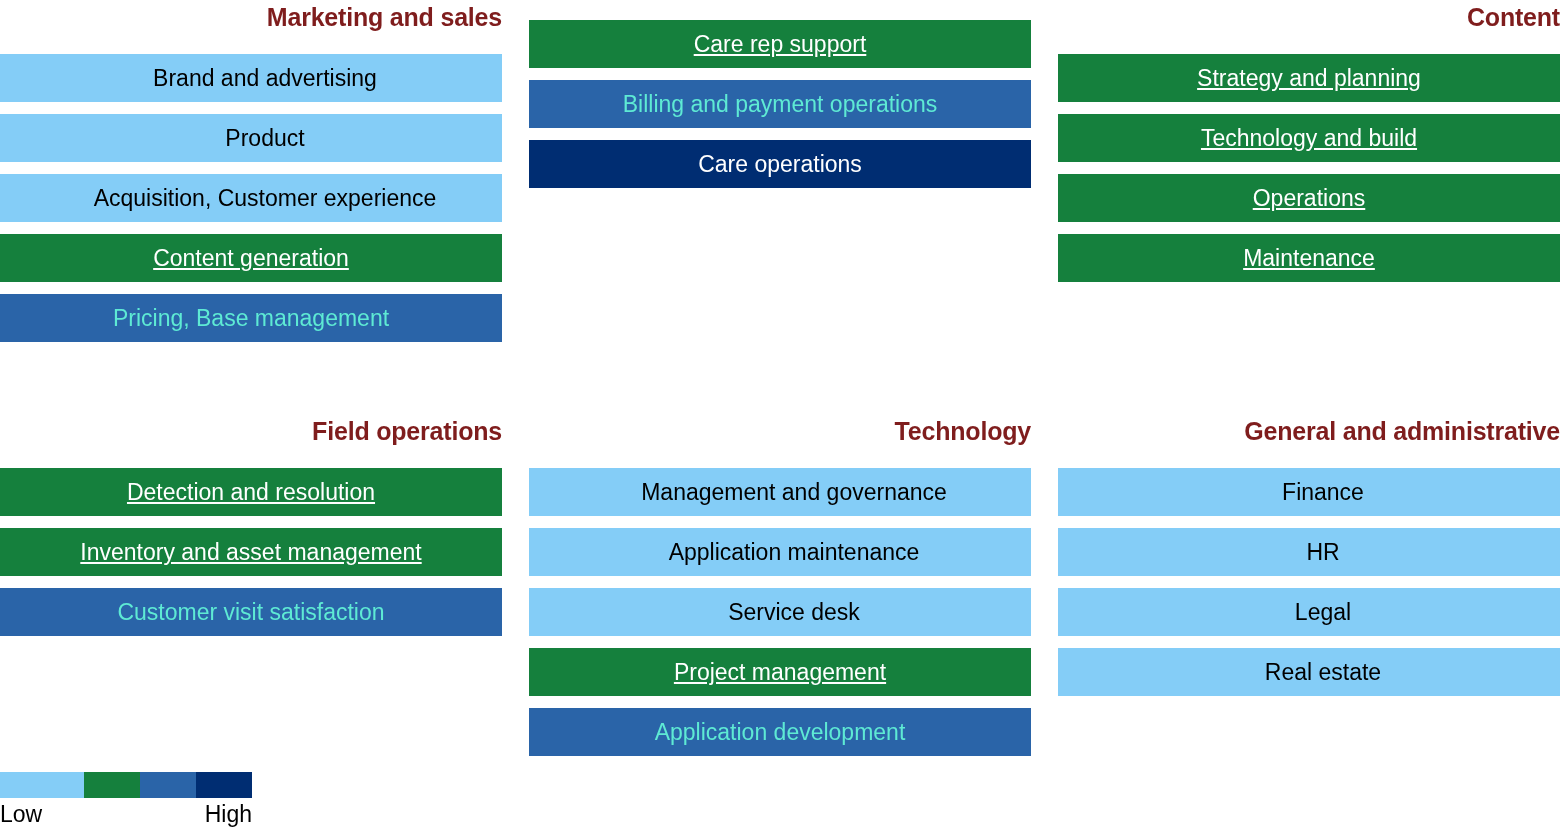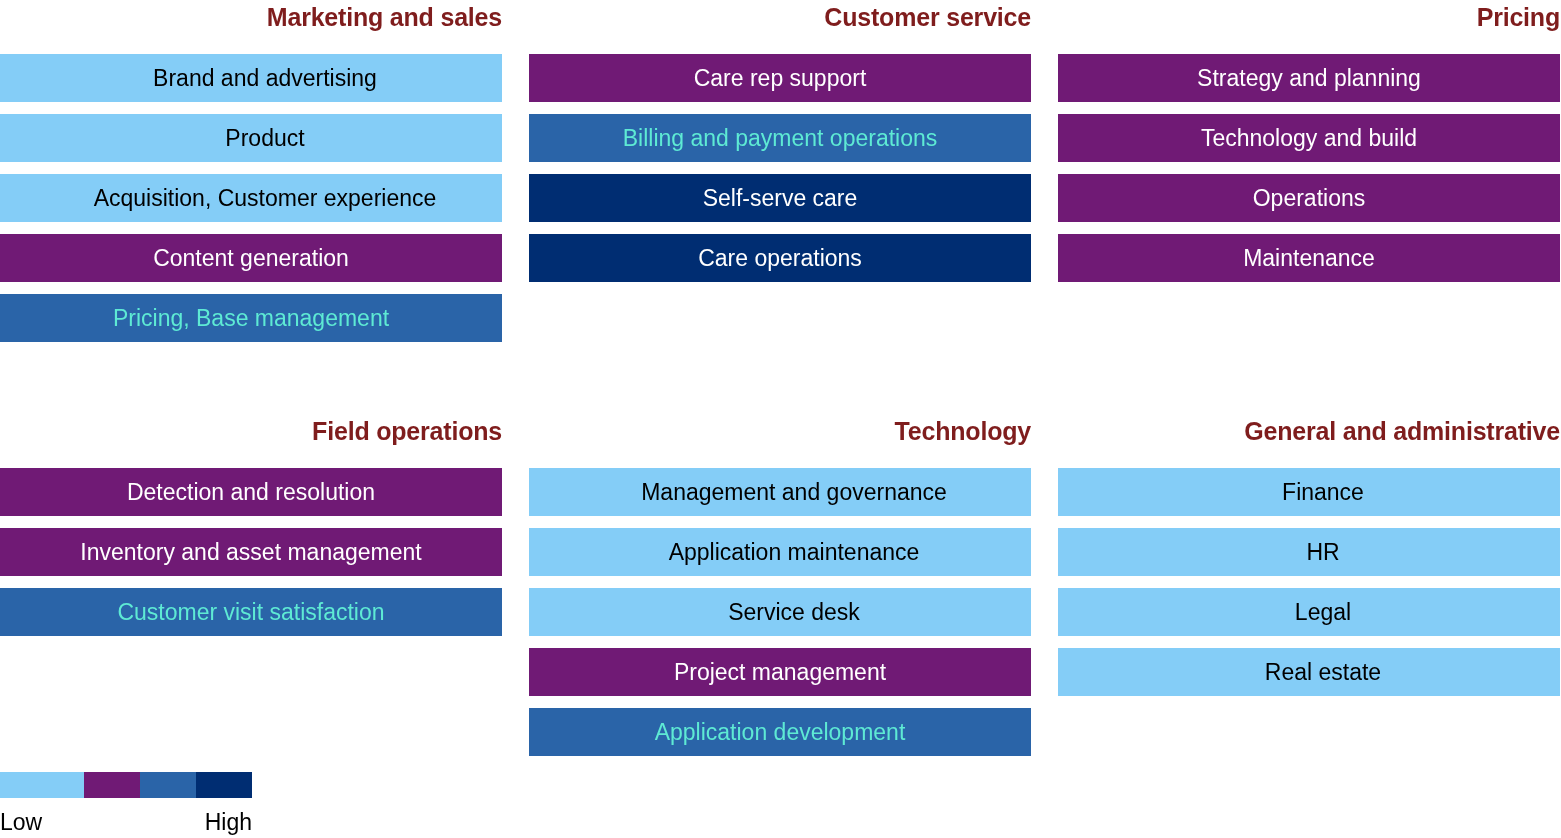--- a/index.html
+++ b/index.html
@@ -56,21 +56,21 @@
     height: 48px;
     line-height: 48px;
     text-align: center;
     font-size: 23px;
     white-space: nowrap;
     overflow: hidden;
   }
 
   
   .lvl-1 { background: #84CDF7; color: #000000; padding-left: 28px; }
-  .lvl-2 { background: #701a75; color: #ffffff; }
+  .lvl-2 { background: #15803d; color: #ffffff; text-decoration: underline; }
   .lvl-3 { background: #2A64A8; color: #5eead4; }
   .lvl-4 { background: #002D72; color: #ffffff; }
 
   
   #legend {
     position: absolute;
     left: 0;
     top: 772px;
     width: 300px;
   }
@@ -84,21 +84,21 @@
     height: 26px;
   }
   .legend-labels {
     position: relative;
     width: 252px;
     height: 30px;
     margin-top: 1px;
   }
   .legend-label {
     position: absolute;
-    top: 8px;
+    top: 0;
     font-size: 23px;
     line-height: 30px;
     color: #000000;
   }
   .legend-label.low  { left: 0; }
   .legend-label.high { right: 0; }
 
   .group-2 { margin-top: 72px; }
 </style>
 </head>
@@ -113,31 +113,29 @@
       <div class="bars">
         <div class="bar lvl-1">Brand and advertising</div>
         <div class="bar lvl-1">Product</div>
         <div class="bar lvl-1">Acquisition, Customer experience</div>
         <div class="bar lvl-2">Content generation</div>
         <div class="bar lvl-3">Pricing, Base management</div>
       </div>
     </div>
 
     <div class="column">
-      <div class="col-title">Customer service</div>
       <div class="bars">
         <div class="bar lvl-2">Care rep support</div>
         <div class="bar lvl-3">Billing and payment operations</div>
-        <div class="bar lvl-4">Self-serve care</div>
         <div class="bar lvl-4">Care operations</div>
       </div>
     </div>
 
     <div class="column">
-      <div class="col-title">Pricing</div>
+      <div class="col-title">Content</div>
       <div class="bars">
         <div class="bar lvl-2">Strategy and planning</div>
         <div class="bar lvl-2">Technology and build</div>
         <div class="bar lvl-2">Operations</div>
         <div class="bar lvl-2">Maintenance</div>
       </div>
     </div>
 
   </div>
 

